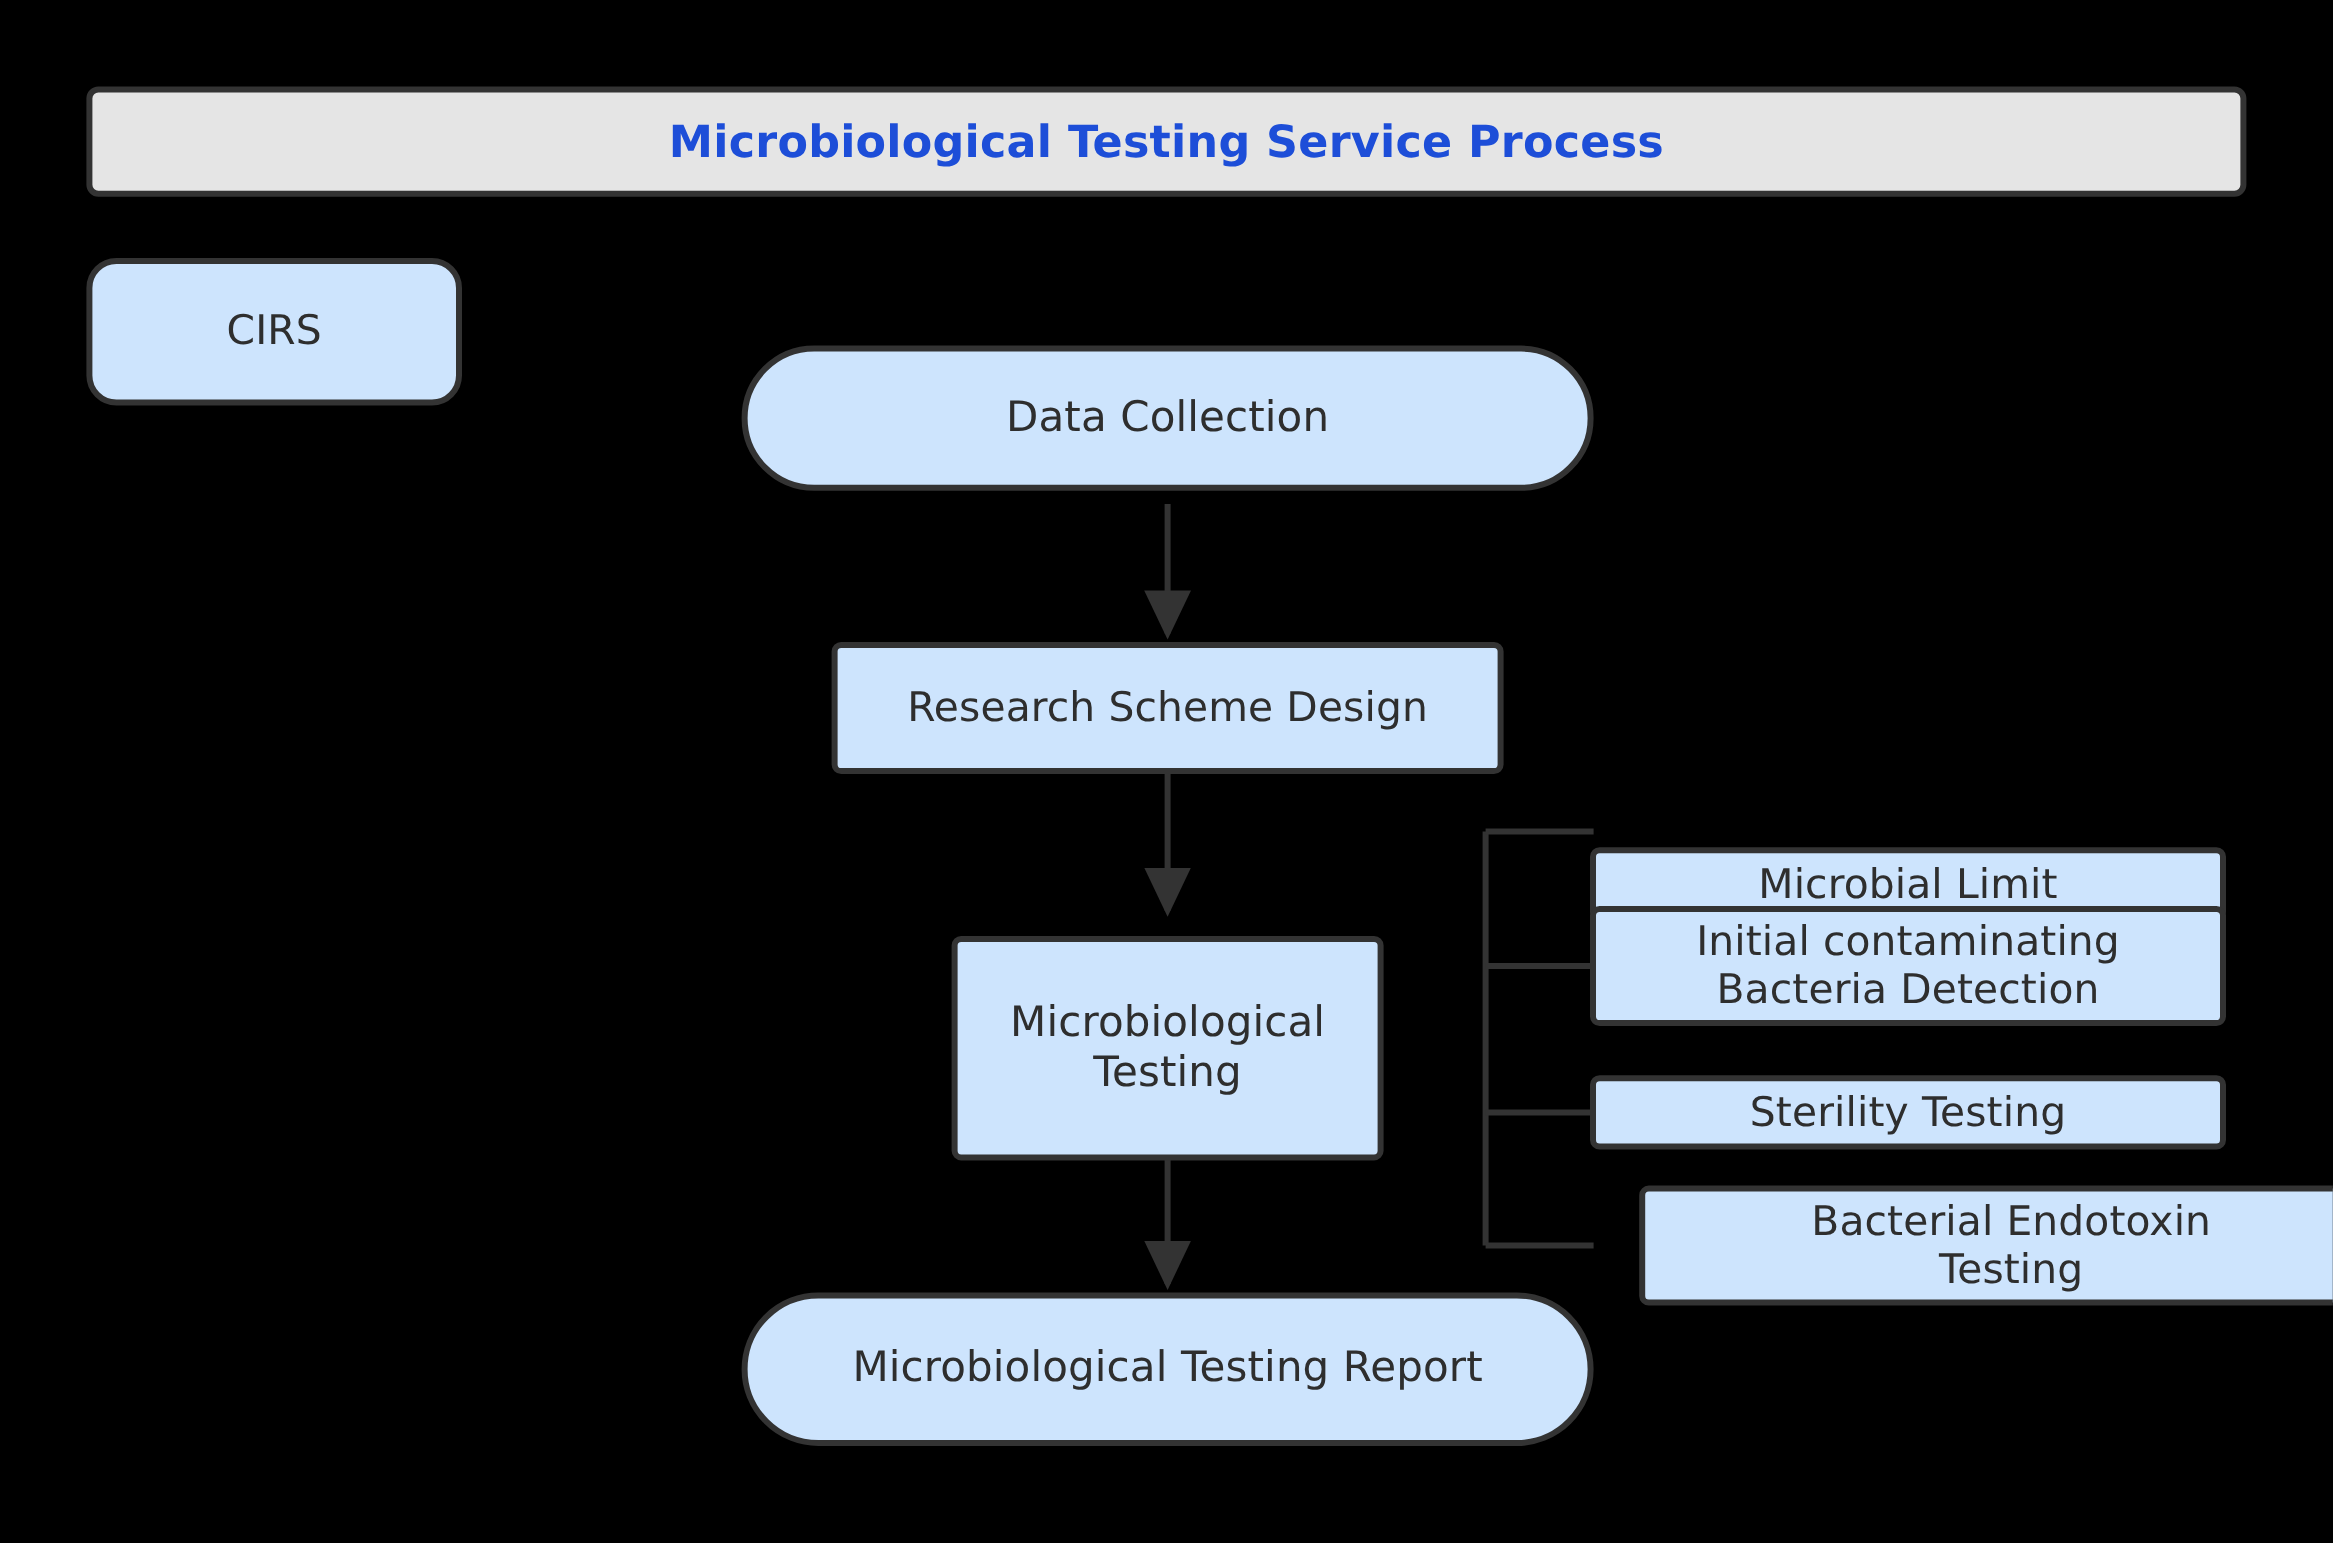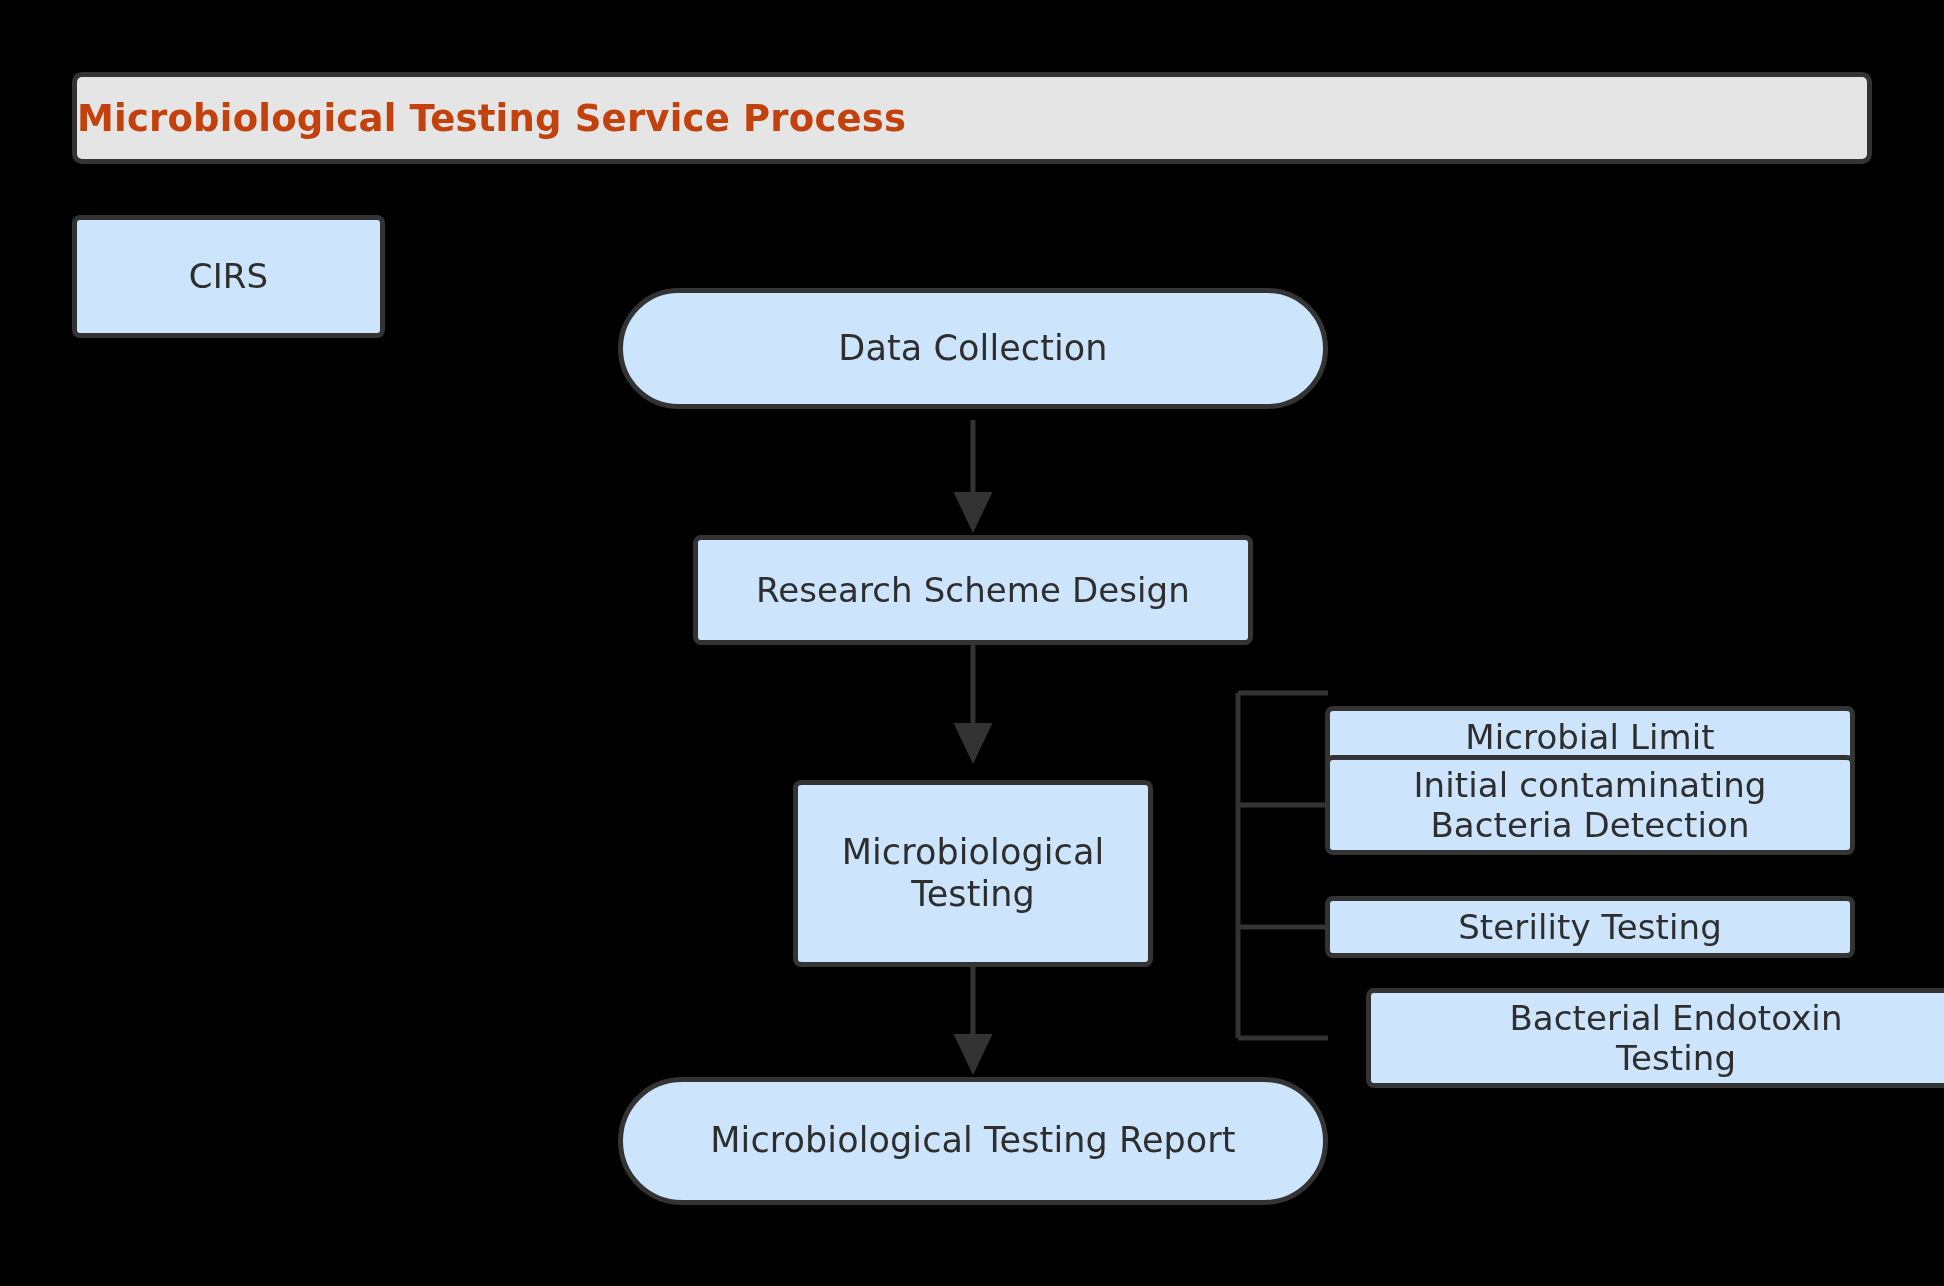--- a/index.html
+++ b/index.html
@@ -49,28 +49,29 @@
     left: 72px;
     top: 72px;
     width: 1800px;
     height: 92px;
     box-sizing: border-box;
     background: #e5e5e5;
     border: 5px solid #333333;
     border-radius: 10px;
     display: flex;
     align-items: center;
-    color: #c2410c;
+    justify-content: center;
+    color: #1d4ed8;
     font-size: 37px;
     font-weight: bold;
     letter-spacing: 0.2px;
   }
 
   
-  #node-cirs            { left: 72px;   top: 215px;  width: 313px; height: 123px; font-size: 34px; }
+  #node-cirs            { left: 72px;   top: 215px;  width: 313px; height: 123px; font-size: 34px; border-radius: 25px; }
   #node-data-collection { left: 618px;  top: 288px;  width: 710px; height: 121px; font-size: 35px; }
   #node-scheme-design   { left: 693px;  top: 535px;  width: 560px; height: 110px; font-size: 34px; }
   #node-micro-testing   { left: 793px;  top: 766px;  width: 360px; height: 187px; font-size: 35px; margin-top: 14px; }
   #node-report          { left: 618px;  top: 1077px; width: 710px; height: 128px; font-size: 35px; text-align: right; }
 
   #node-branch-0 { left: 1325px; top: 662px;  width: 530px; height: 62px;  font-size: 34px; margin-top: 44px; }
   #node-branch-1 { left: 1325px; top: 755px;  width: 530px; height: 100px; font-size: 34px; text-align: center; }
   #node-branch-2 { left: 1325px; top: 896px;  width: 530px; height: 62px;  font-size: 34px; }
   #node-branch-3 { left: 1366px; top: 988px;  width: 620px; height: 100px; font-size: 34px; }
 

